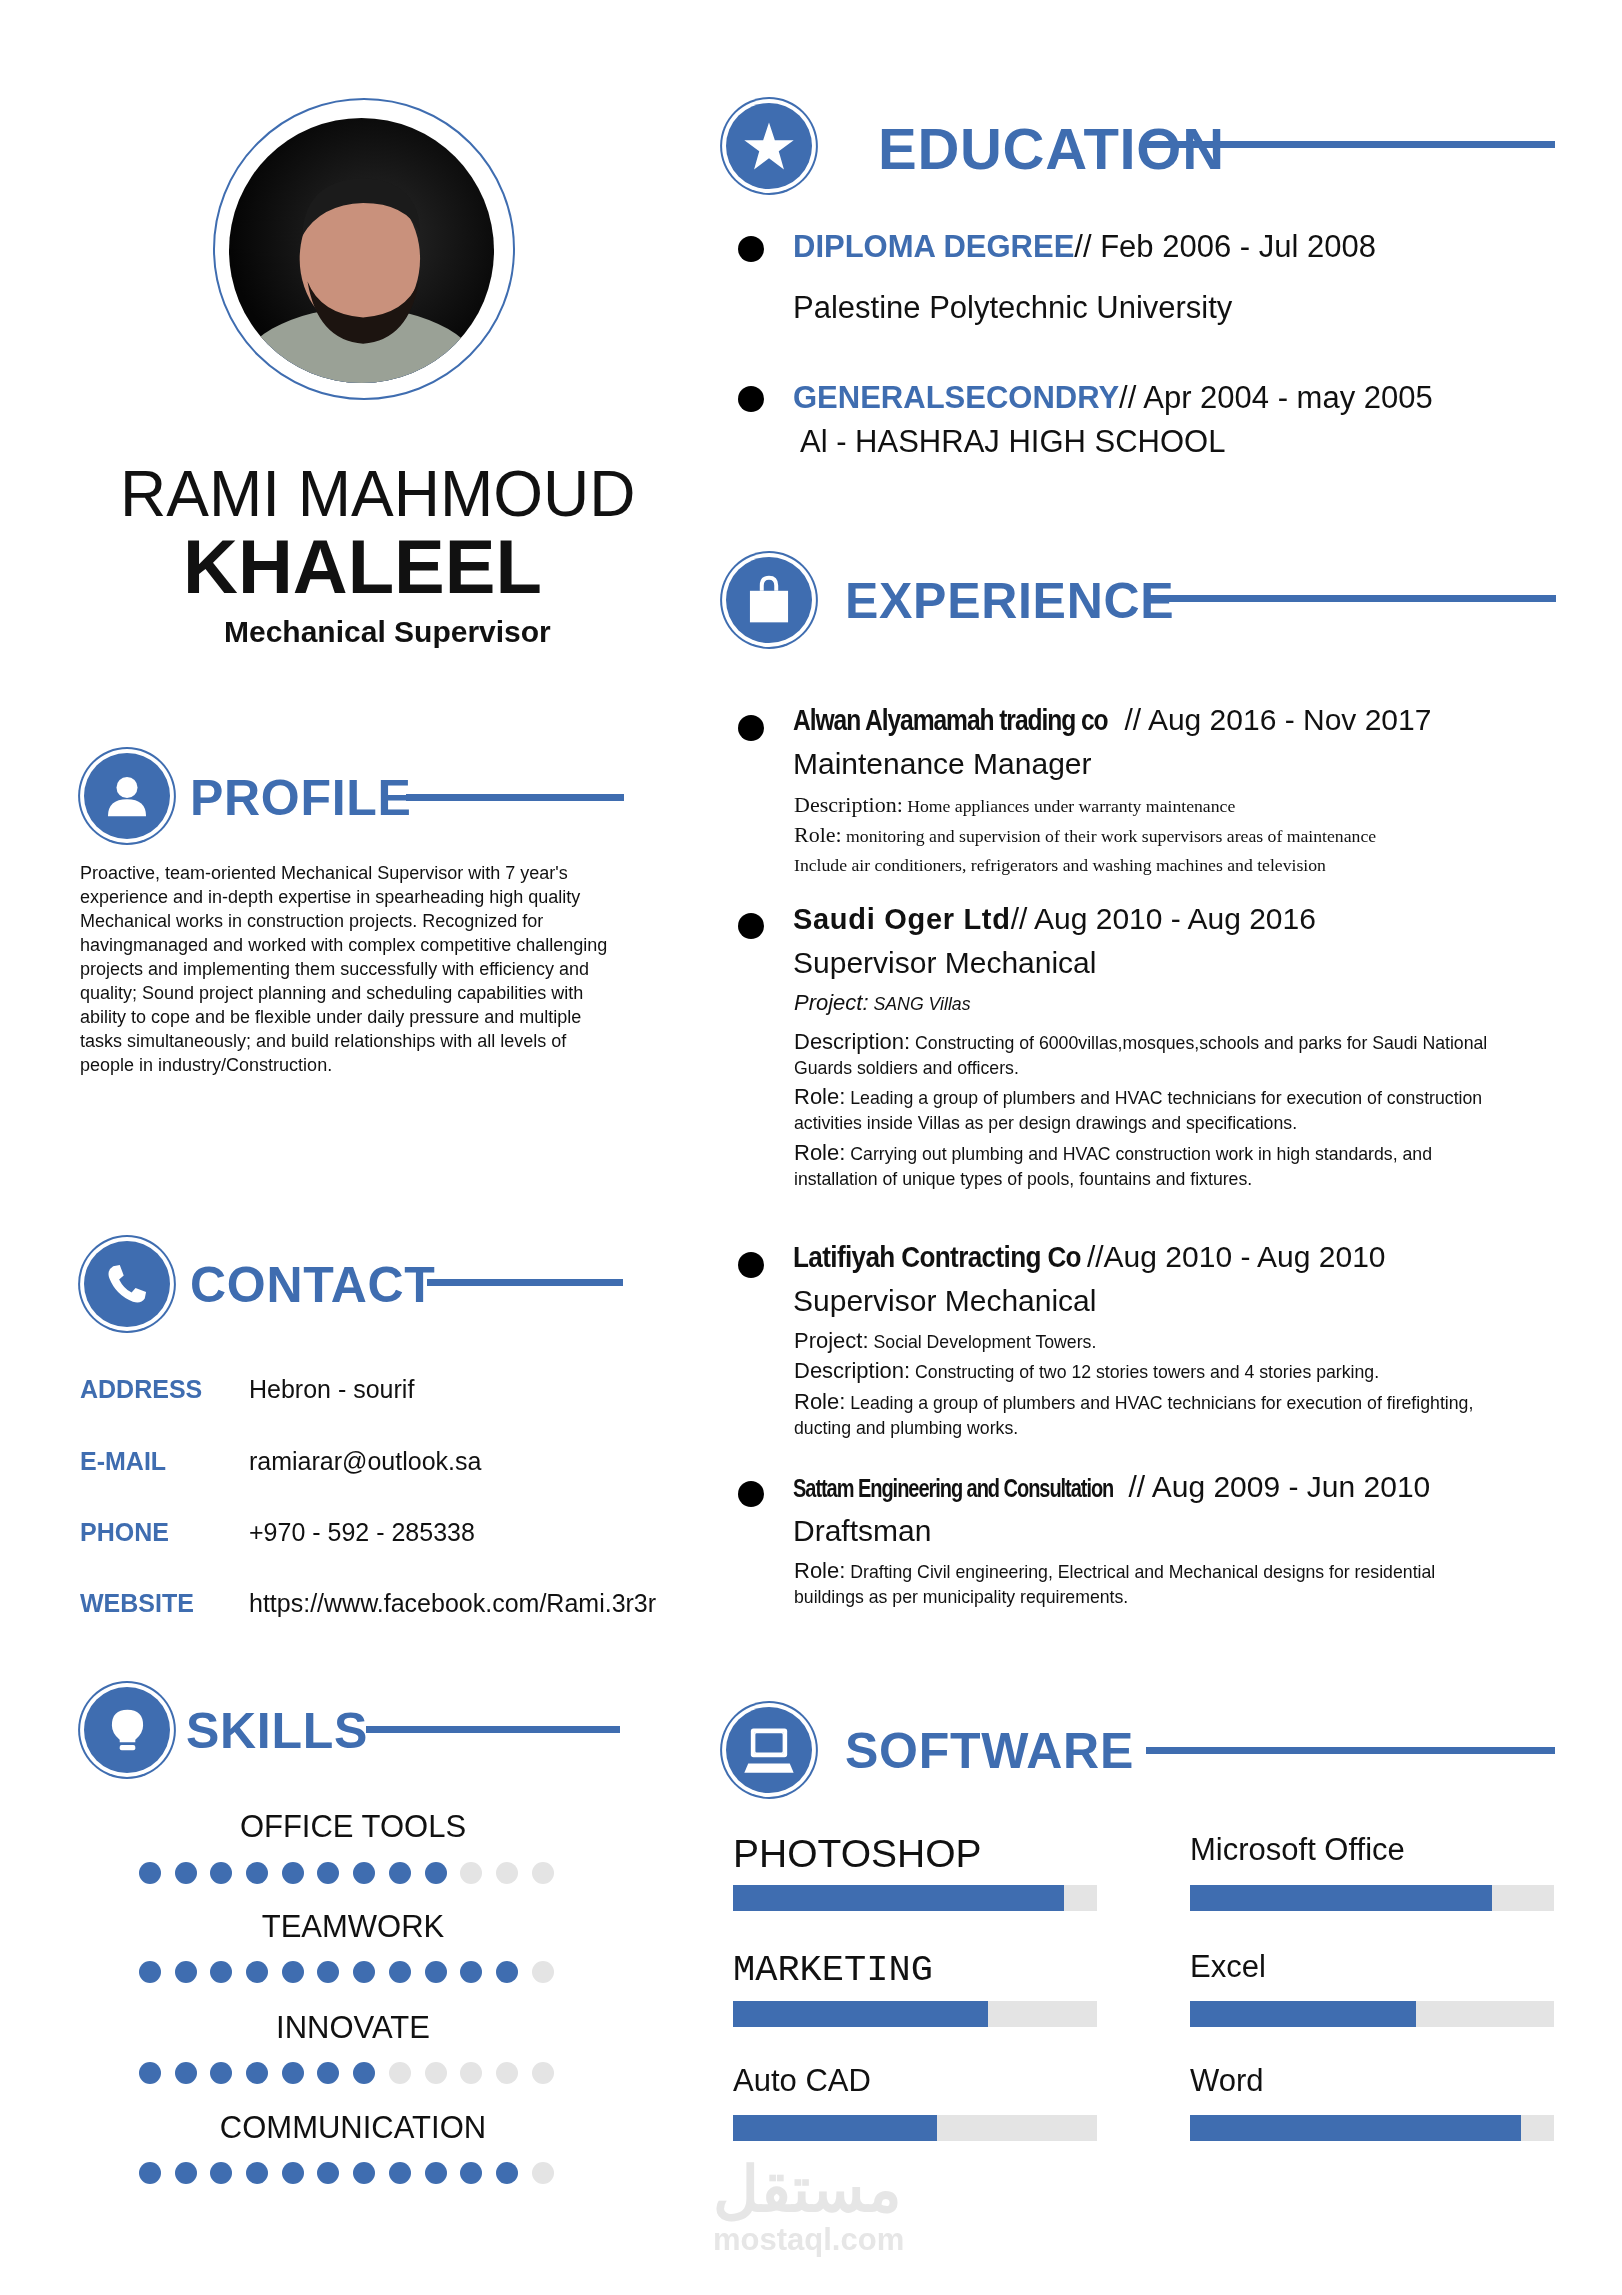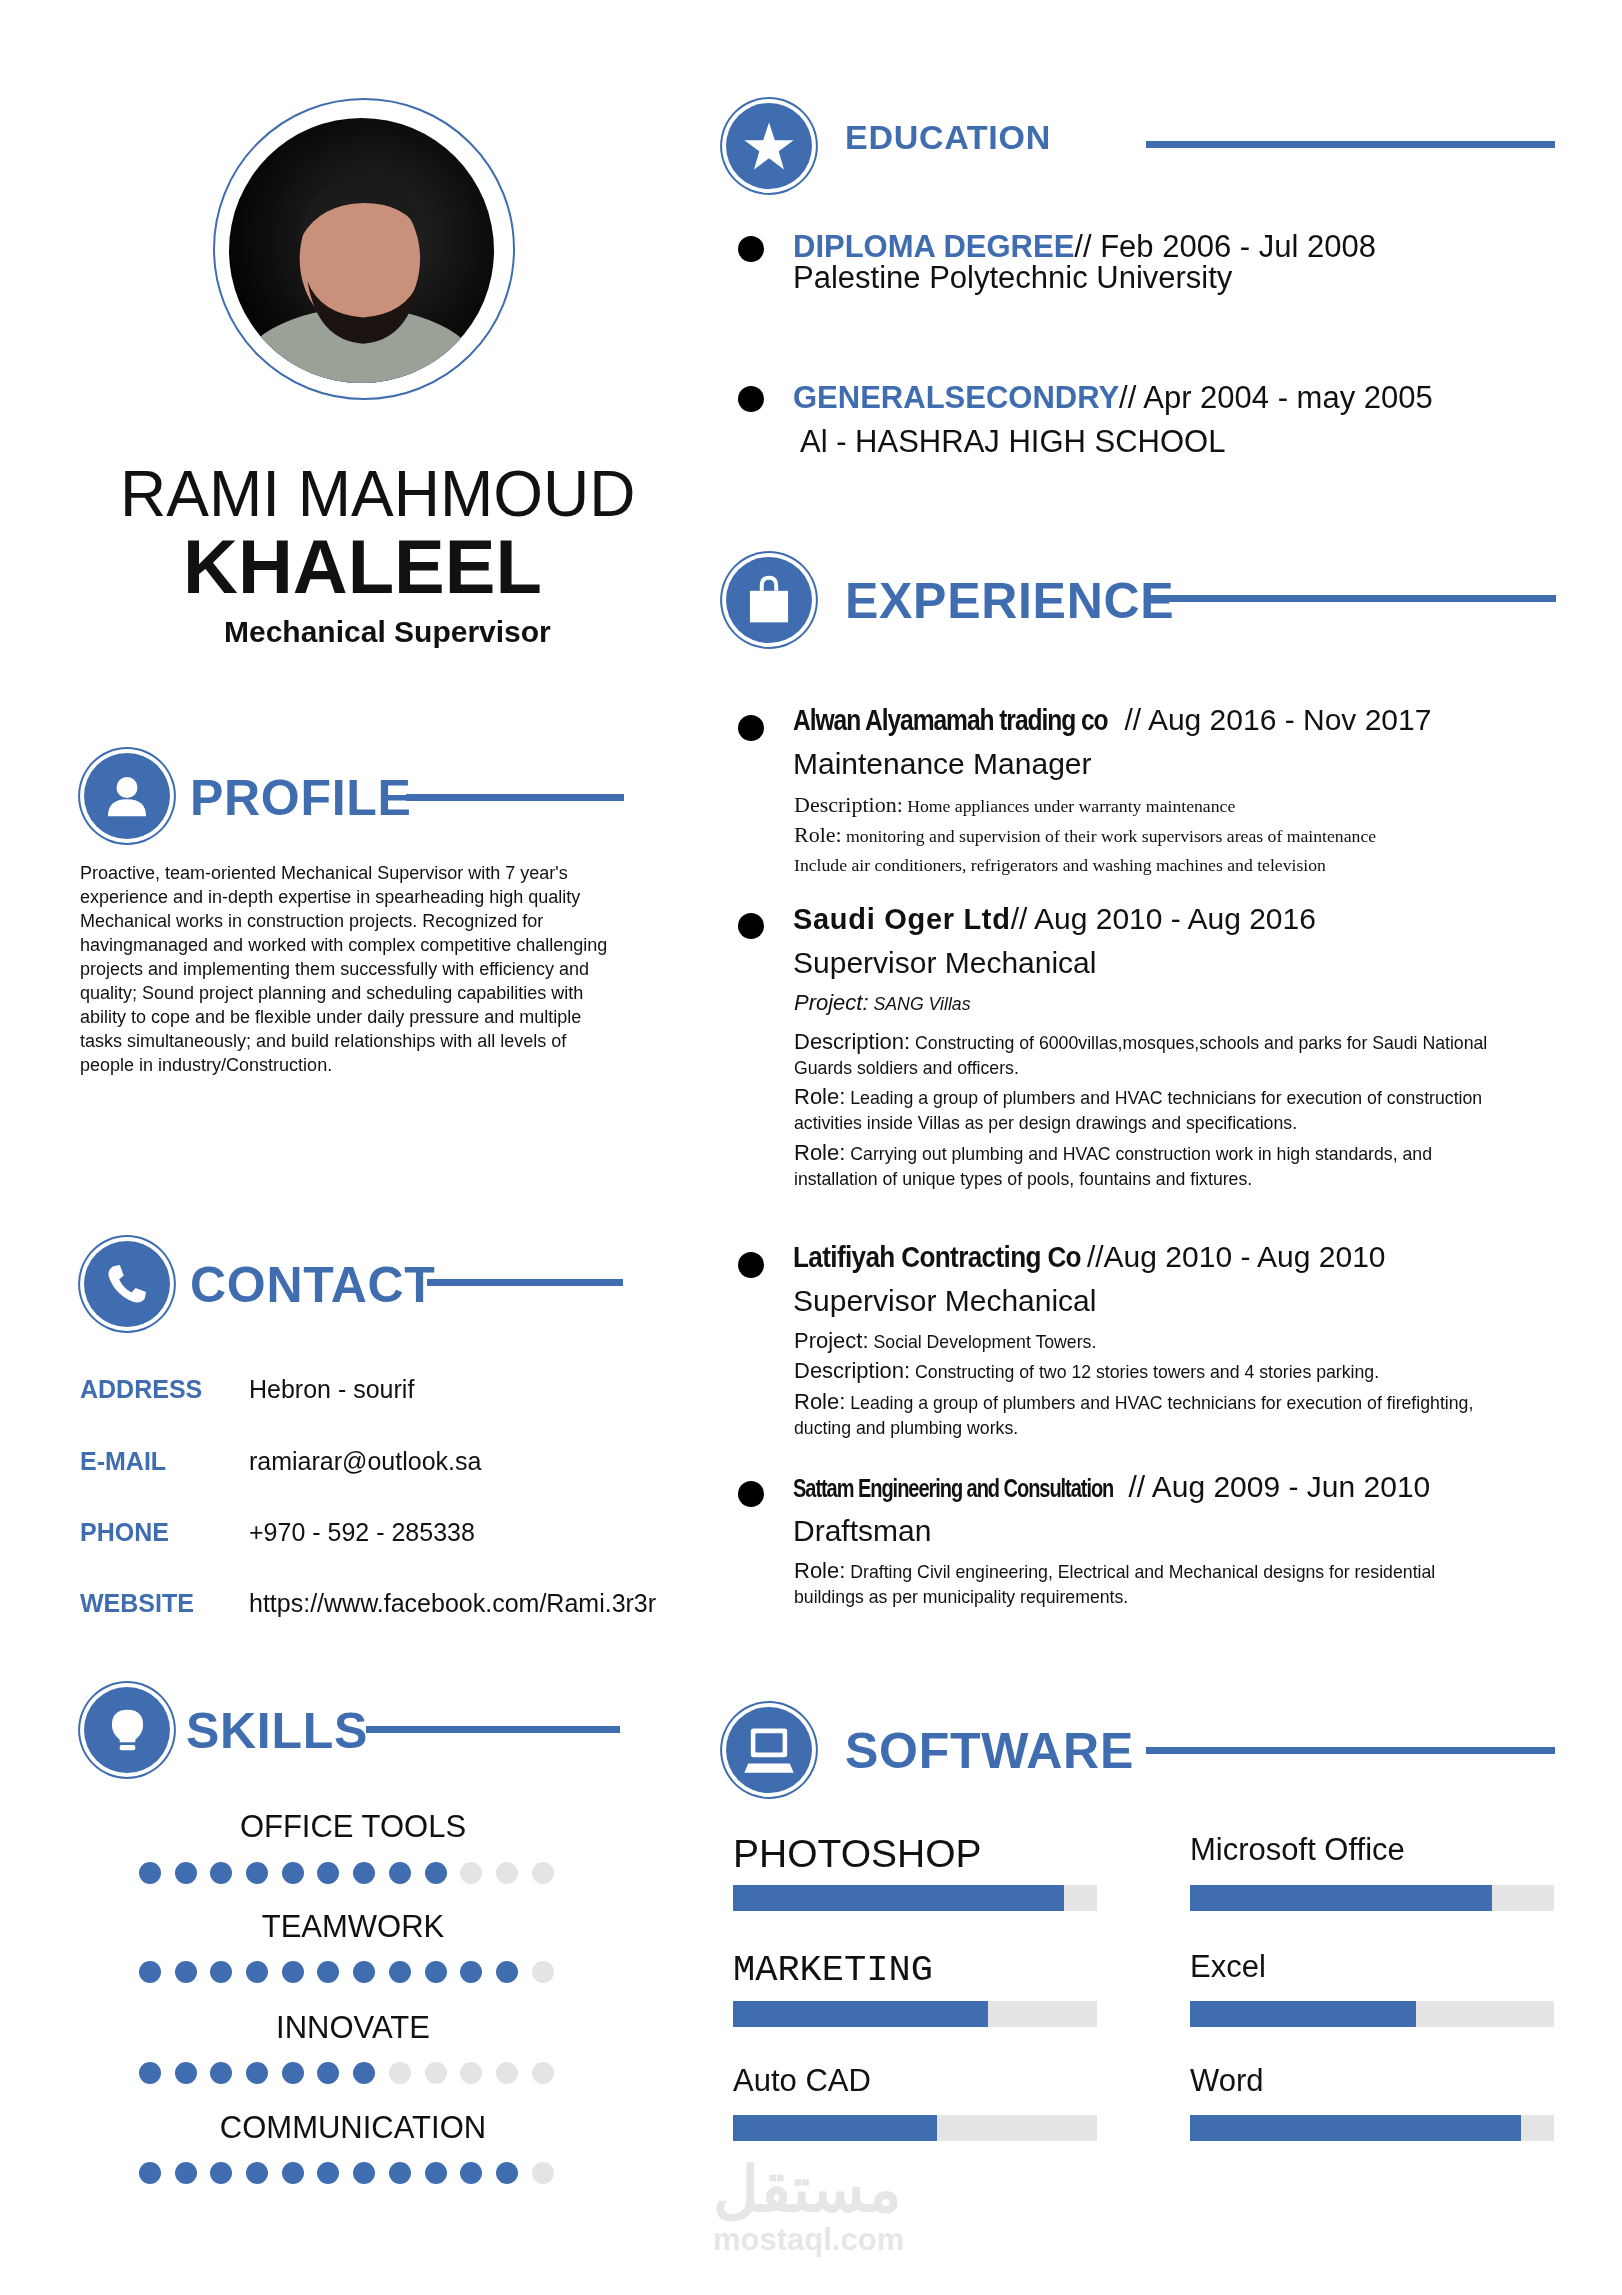--- a/index.html
+++ b/index.html
@@ -136,28 +136,28 @@
       <div class="dot"></div>
       <div class="dot off"></div>
     </div>
   </div>
 
 <div class="icon-circle" style="left:726px;top:103px;width:86px;height:86px;">
   <svg width="52" height="52" viewBox="0 0 80 80">
     <polygon points="40,4 49,31 78,31 55,48 63,76 40,59 17,76 25,48 2,31 31,31" fill="#fff"></polygon>
   </svg>
 </div>
-<div class="sec-title" style="left:845px;top:120px;font-size:34px;">EDUCATION</div>
+<div class="sec-title" style="left:878px;top:120px;font-size:58px;">EDUCATION</div>
 <div class="sec-line" style="left:1146px;top:141px;width:409px;"></div>
 
 <div class="bullet" style="left:738px;top:236px;"></div>
 <div class="txt" style="left:793px;top:229px;font-size:31px;">
   <span class="blue" style="font-weight:bold;">DIPLOMA DEGREE</span><span>// Feb 2006 - Jul 2008</span>
 </div>
-<div class="txt" style="left:793px;top:260px;font-size:31px;">Palestine Polytechnic University</div>
+<div class="txt" style="left:793px;top:290px;font-size:31px;">Palestine Polytechnic University</div>
 
 <div class="bullet" style="left:738px;top:386px;"></div>
 <div class="txt" style="left:793px;top:380px;font-size:31px;text-align:center;">
   <span class="blue" style="font-weight:bold;">GENERALSECONDRY</span><span>// Apr 2004 - may 2005</span>
 </div>
 <div class="txt" style="left:800px;top:424px;font-size:31px;">Al - HASHRAJ HIGH SCHOOL</div>
 
 <div class="icon-circle" style="left:726px;top:557px;width:86px;height:86px;">
   <svg width="46" height="50" viewBox="0 0 70 76">
     <path d="M24 24 L24 16 Q24 4 35 4 Q46 4 46 16 L46 24" stroke="#fff" stroke-width="6" fill="none"></path>

